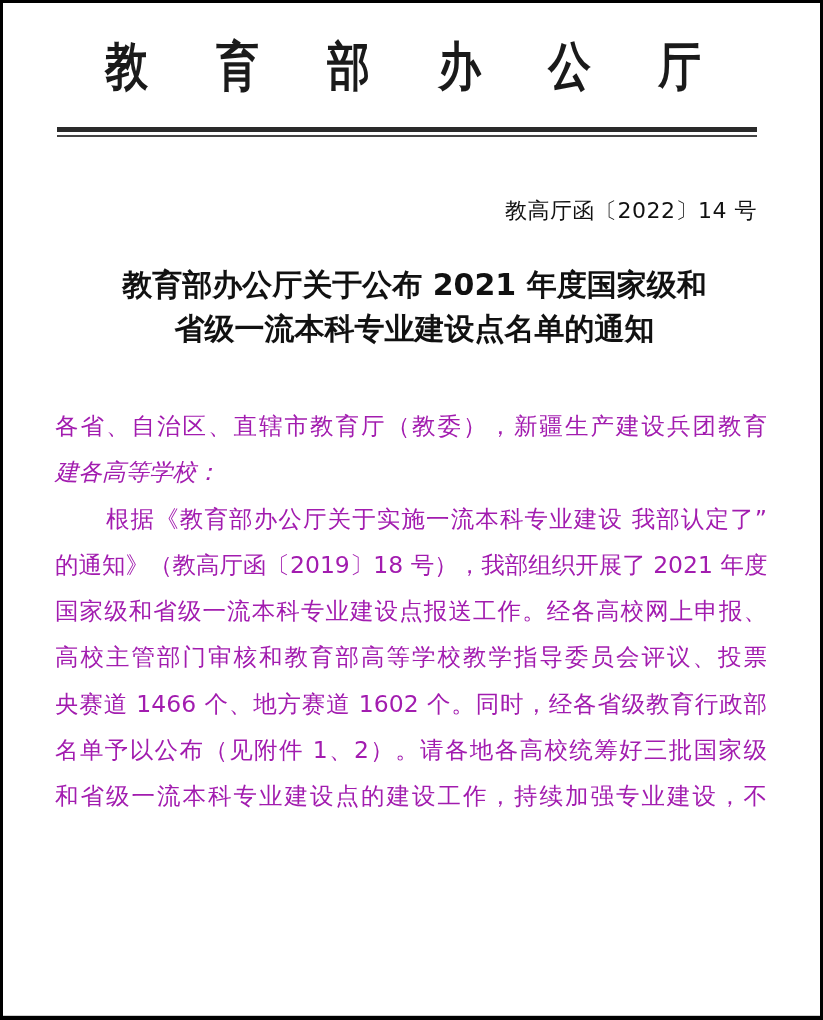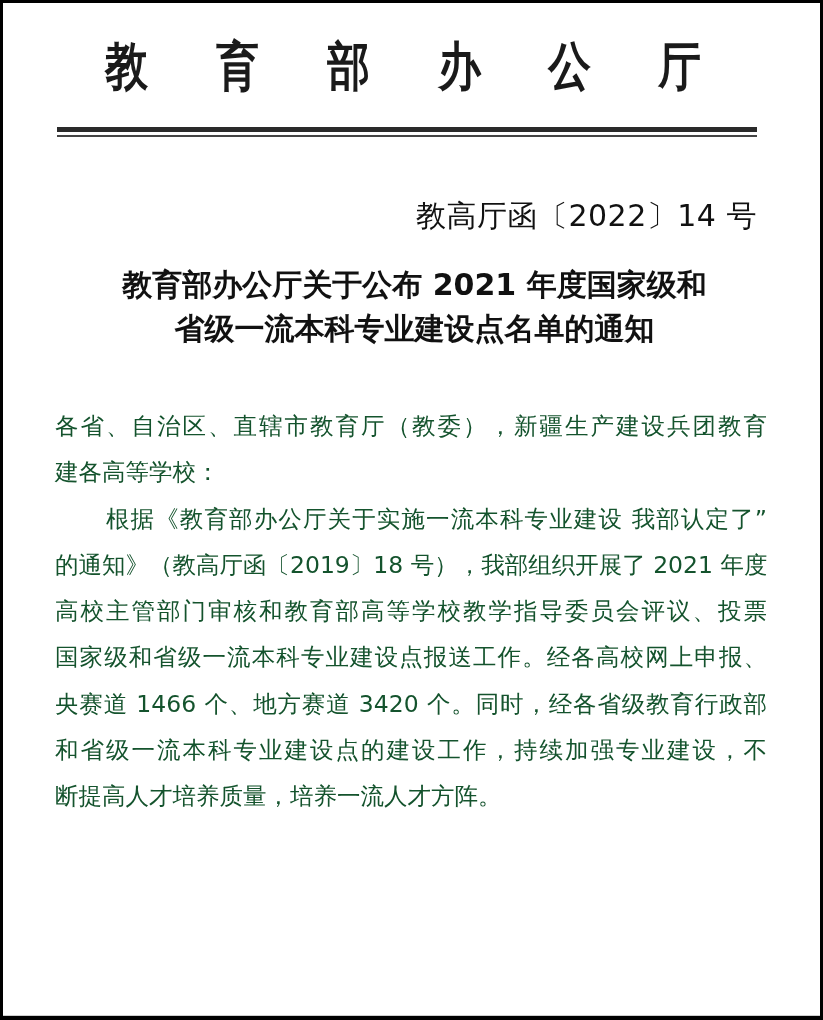--- a/index.html
+++ b/index.html
@@ -32,41 +32,41 @@
   .rule-thick {
     position: absolute; left: 54px; width: 700px; top: 124px; height: 5px;
     background: #2a2a2a;
   }
   .rule-thin {
     position: absolute; left: 54px; width: 700px; top: 132px; height: 1.5px;
     background: #444;
   }
   .doc-number {
     position: absolute; right: 63px; top: 193px;
-    font-size: 30px; color: #111; white-space: nowrap;
+    font-size: 22px; color: #111; white-space: nowrap;
     letter-spacing: 0.5px;
   }
   .heading {
     position: absolute; left: 0; width: 823px; top: 260px;
     text-align: center;
     font-size: 30px; line-height: 44px;
     color: #111; font-weight: bold;
   }
   .heading .h-line { display: block; white-space: nowrap; }
   .heading .h-line-1 { padding-left: 0px; }
   .heading .h-line-2 { padding-left: 0px; }
   .body-text {
     position: absolute; left: 52px; top: 400px; width: 712px;
-    font-size: 23.5px; line-height: 46.3px; color: #14532d;
+    font-size: 23.5px; line-height: 46.3px; color: #a21caf;
   }
   .body-line {
     display: block; white-space: nowrap; height: 46.3px;
     text-align: justify; text-align-last: justify;
   }
-  .body-line.last { text-align-last: left; }
+  .body-line.last { text-align-last: left; font-style: italic; }
   .body-line.indent { padding-left: 51px; }
 </style>
 </head>
 <body>
 
 <div class="page">
   <div class="masthead">
     <span class="mast-char" style="left:98px">教</span>
     <span class="mast-char" style="left:209px">育</span>
     <span class="mast-char" style="left:320px">部</span>
@@ -84,19 +84,19 @@
     <span class="h-line h-line-1">教育部办公厅关于公布 2021 年度国家级和</span>
     <span class="h-line h-line-2">省级一流本科专业建设点名单的通知</span>
   </div>
 
   <div class="body-text">
     <span class="body-line">各省、自治区、直辖市教育厅（教委），新疆生产建设兵团教育</span>
     <span class="body-line last">建各高等学校：</span>
 
     <span class="body-line indent">根据《教育部办公厅关于实施一流本科专业建设 我部认定了”</span>
     <span class="body-line">的通知》（教高厅函〔2019〕18 号），我部组织开展了 2021 年度</span>
+    <span class="body-line">国家级和省级一流本科专业建设点报送工作。经各高校网上申报、</span>
     <span class="body-line">高校主管部门审核和教育部高等学校教学指导委员会评议、投票</span>
-    <span class="body-line">国家级和省级一流本科专业建设点报送工作。经各高校网上申报、</span>
-    <span class="body-line">央赛道 1466 个、地方赛道 3420 个。同时，经各省级教育行政部</span>
+    <span class="body-line">央赛道 1466 个、地方赛道 1602 个。同时，经各省级教育行政部</span>
+    <span class="body-line">名单予以公布（见附件 1、2）。请各地各高校统筹好三批国家级</span>
     <span class="body-line">和省级一流本科专业建设点的建设工作，持续加强专业建设，不</span>
-    <span class="body-line last">断提高人才培养质量，培养一流人才方阵。</span>
   </div>
 </div>
 
 </body></html>

